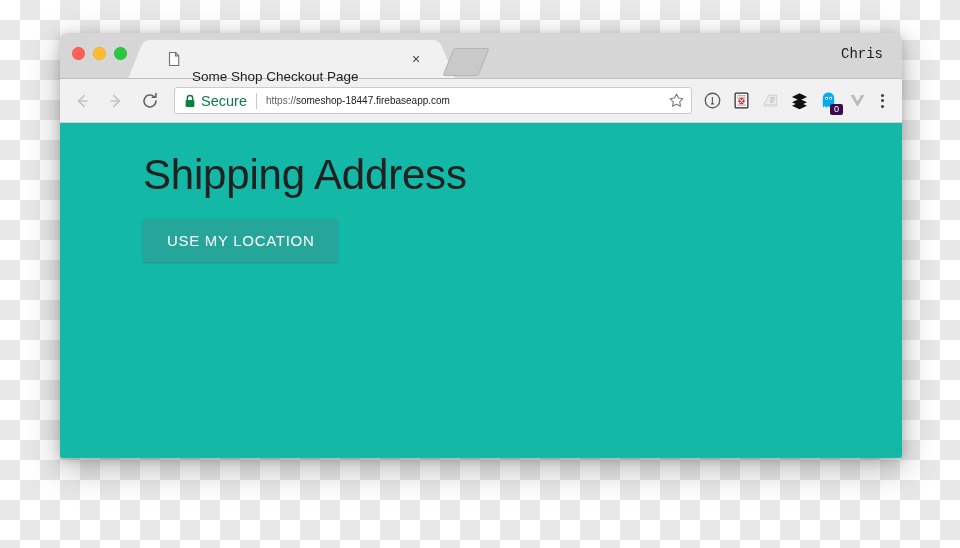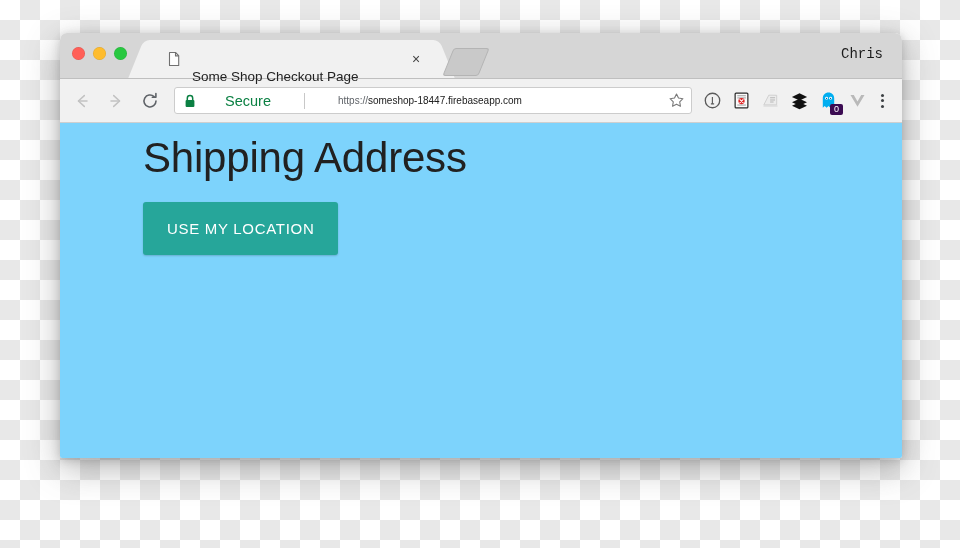--- a/index.html
+++ b/index.html
@@ -171,21 +171,20 @@
     height: 27px;
     background: #ffffff;
     border: 1px solid #ccc;
     border-radius: 3px;
     display: flex;
     align-items: center;
     margin: 0 6px 0 4px;
     padding: 0 6px 0 9px;
     box-sizing: border-box;
     min-width: 0;
-    gap: 24px;
   }
   .lock-icon { flex: 0 0 auto; display:flex; align-items:center; }
   .secure-label {
     color: #0b8043;
     font-size: 14.5px;
     margin-left: 5px;
     flex: 0 0 auto;
   }
   .omni-sep {
     width: 1px;
@@ -249,22 +248,22 @@
     width: 3px;
     height: 3px;
     background: #3c4043;
     border-radius: 50%;
     display: block;
   }
 
   
   .viewport {
     flex: 1 1 auto;
-    background: #7dd3fc;
-    padding: 12px 0 0 83px;
+    background: #14b8a6;
+    padding: 29px 0 0 83px;
     box-sizing: border-box;
     overflow: hidden;
   }
   .page-title {
     font-size: 42px;
     font-weight: normal;
     color: #212121;
     margin: 0;
     letter-spacing: -0.2px;
     line-height: 1.1;
@@ -278,21 +277,21 @@
   .location-button {
     margin-top: 21px;
     display: inline-block;
     background: #26a69a;
     color: #ffffff;
     border: none;
     border-radius: 3px;
     font-size: 15px;
     letter-spacing: 0.7px;
     padding: 0 24px;
-    height: 53px;
+    height: 43px;
     line-height: 43px;
     font-family: "Liberation Sans", sans-serif;
     box-shadow: 0 1px 2px rgba(0,0,0,0.18);
     cursor: pointer;
   }
 </style>
 </head>
 <body>
 
 <div class="browser-window">

